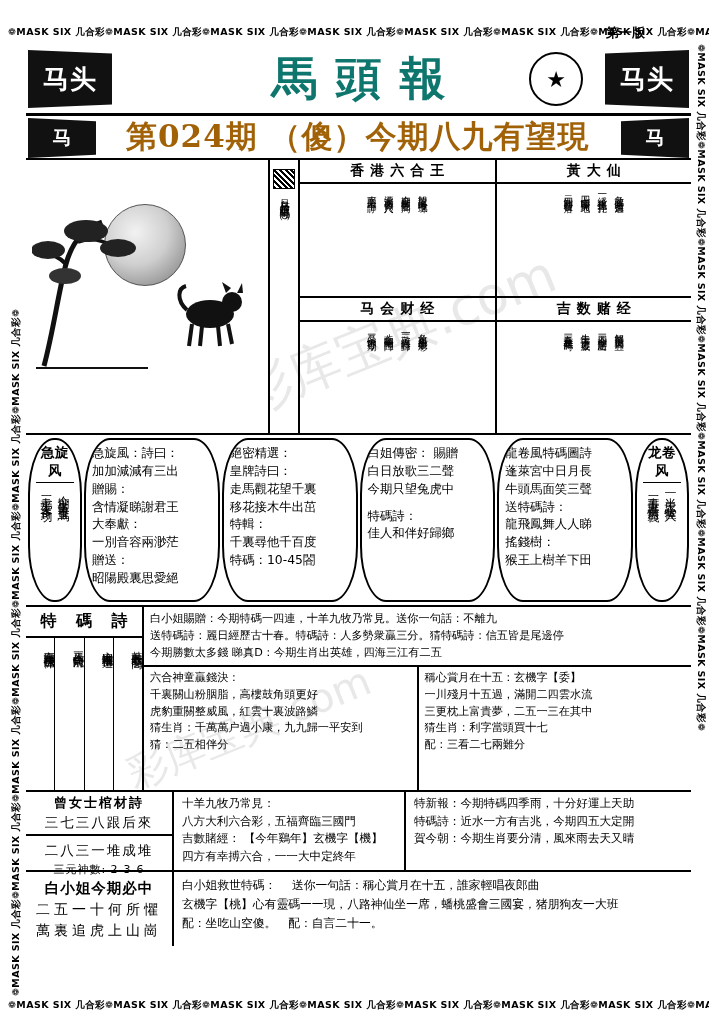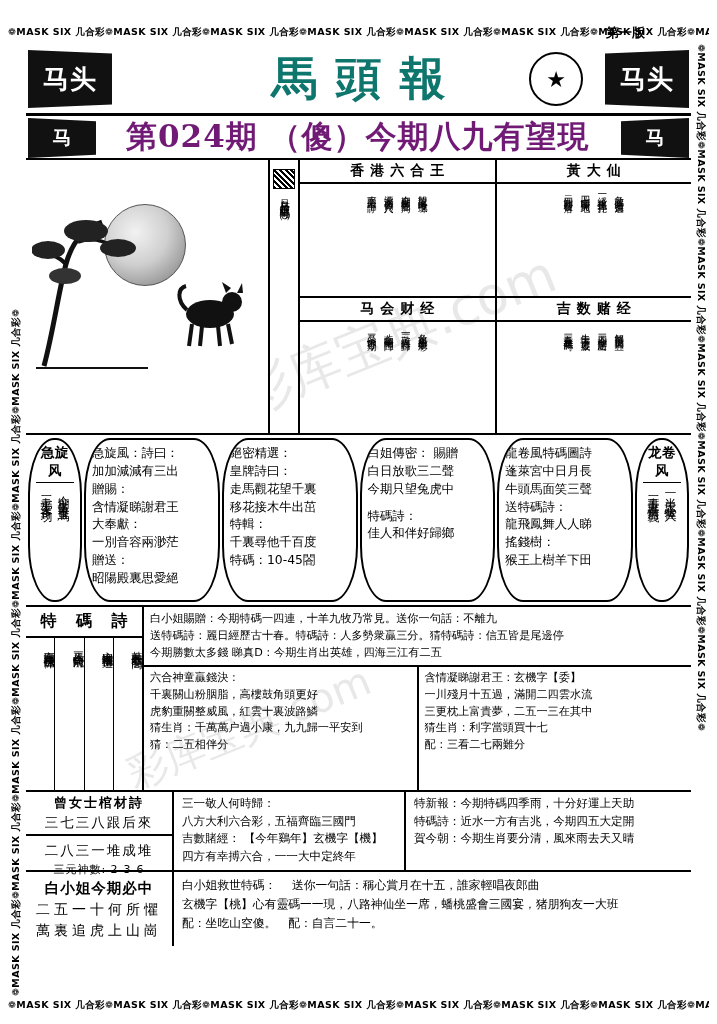--- a/index.html
+++ b/index.html
@@ -115,21 +115,21 @@
   .issuebar {
     position: relative;
     height: 44px;
     border-bottom: 2px solid #000;
     display: flex; align-items: center;
   }
   .issue-text {
     font-family: "DejaVu Serif", "Liberation Serif", serif;
     font-size: 31px;
     font-weight: bold;
-    color: #701a75;
+    color: #a16207;
     padding-left: 100px;
     letter-spacing: 1px;
     white-space: nowrap;
   }
   .issuebar .flag-s {
     position: absolute; top: 2px;
     width: 68px; height: 40px;
     background: #111; color:#fff;
     font-size: 19px; font-weight: bold;
     display:flex;align-items:center;justify-content:center;
@@ -529,21 +529,21 @@
         </div>
         <div class="tp-bot">
           <div class="tp-b1">
             <div class="line">六合神童贏錢決：</div>
             <div class="line">千裏關山粉胭脂，高樓鼓角頭更好</div>
             <div class="line">虎豹重關整威風，紅雲十裏波路鱗</div>
             <div class="line">猜生肖：千萬萬户過小康，九九歸一平安到</div>
             <div class="line">猜：二五相伴分</div>
           </div>
           <div class="tp-b2">
-            <div class="line">含情凝睇謝君王：玄機字【委】</div>
+            <div class="line">稱心賞月在十五：玄機字【委】</div>
             <div class="line">一川殘月十五過，滿開二四雲水流</div>
             <div class="line">三更枕上富貴夢，二五一三在其中</div>
             <div class="line">猜生肖：利字當頭買十七</div>
             <div class="line">配：三看二七兩難分</div>
           </div>
         </div>
       </div>
     </div>
 
     <div class="lowrow">
@@ -551,21 +551,21 @@
         <div class="lw-l1">
           <div class="lw-title">曾女士棺材詩</div>
           <div class="lw-sub">三七三八跟后來</div>
         </div>
         <div class="lw-l2">
           <div class="lw-sub">二八三一堆成堆</div>
           <div class="lw-num">三元神數: 2-3-6</div>
         </div>
       </div>
       <div class="lw-mid">
-        <div class="line">三一敬人何時歸：</div>
+        <div class="line">十羊九牧乃常見：</div>
         <div class="line">八方大利六合彩，五福齊臨三國門</div>
         <div class="line">吉數賭經： 【今年鷄年】玄機字【機】</div>
         <div class="line">四方有幸搏六合，一一大中定終年</div>
       </div>
       <div class="lw-right">
         <div class="line">特新報：今期特碼四季雨，十分好運上天助</div>
         <div class="line">特碼詩：近水一方有吉兆，今期四五大定開</div>
         <div class="line">賀今朝：今期生肖要分清，風來雨去天又晴</div>
       </div>
     </div>

